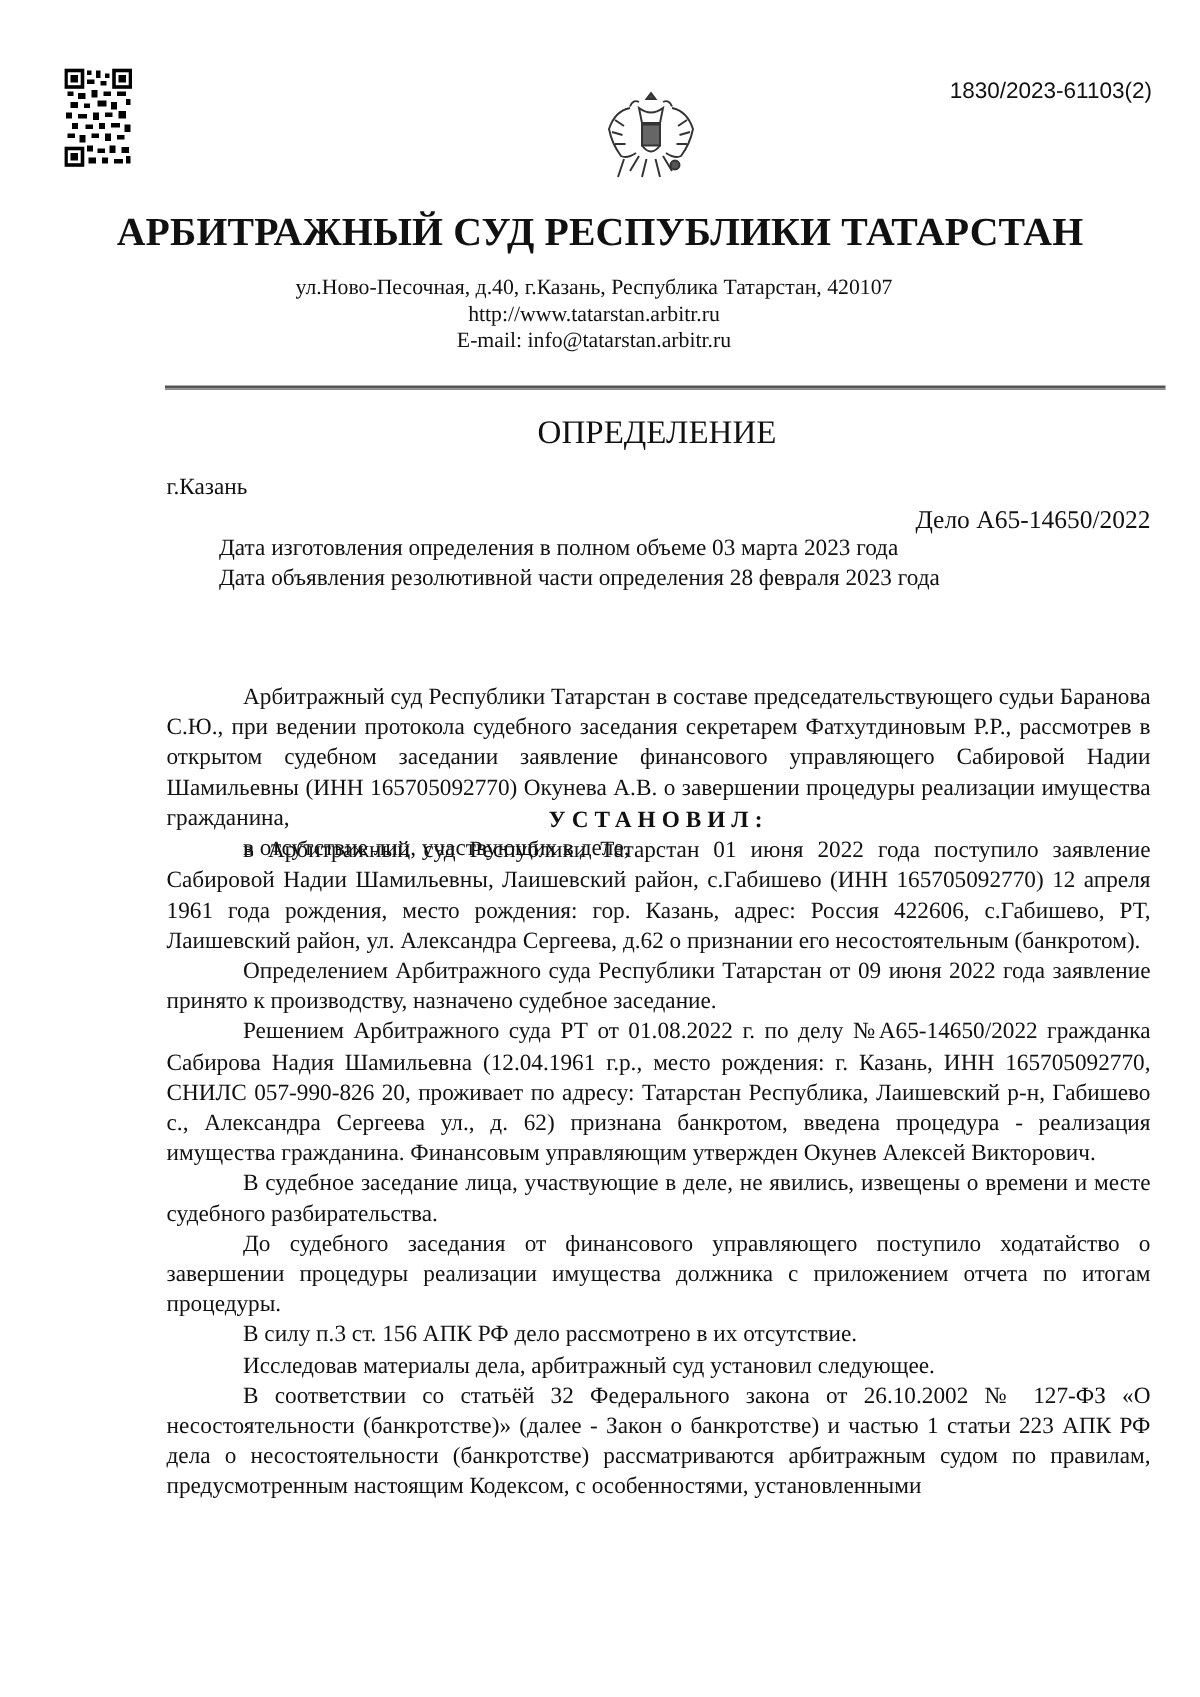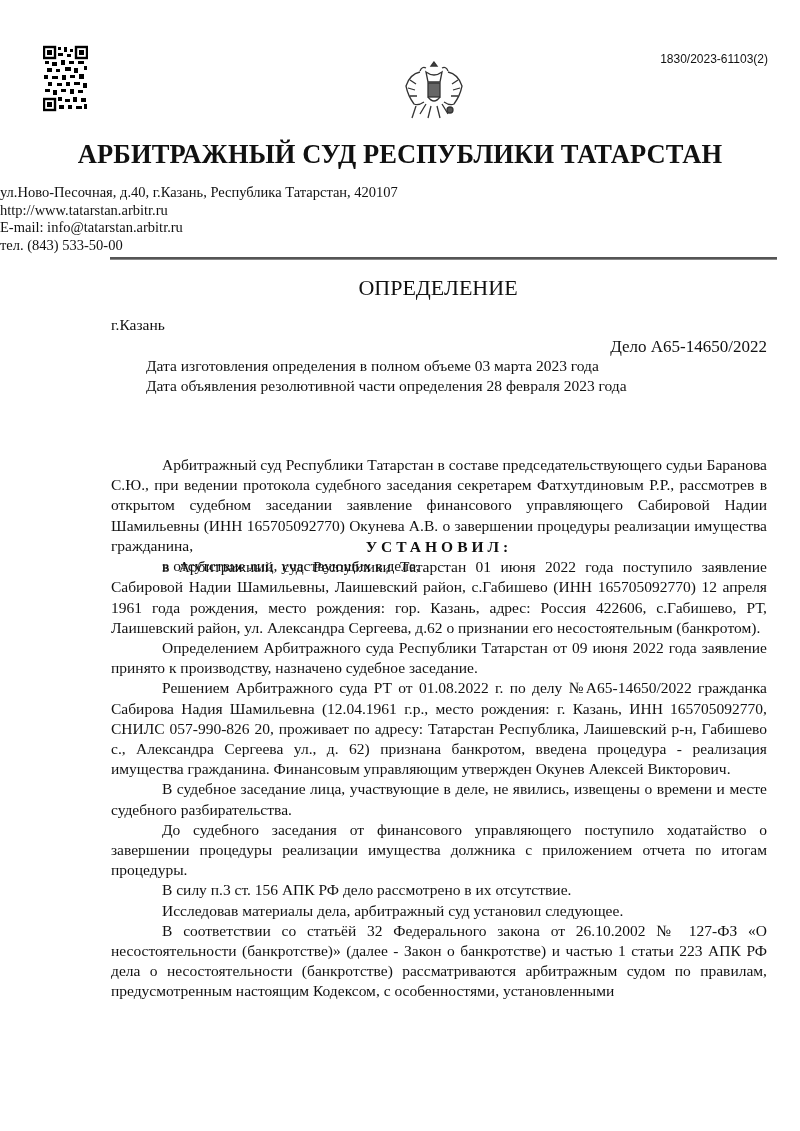--- a/index.html
+++ b/index.html
@@ -1,23 +1,23 @@
 <!DOCTYPE html>
 <html><head>
 <meta charset="utf-8">
 <style>
   html, body { margin: 0; padding: 0; background: #ffffff; }
   body { width: 800px; height: 1131px; position: relative; overflow: hidden;
          font-family: "Liberation Serif", "DejaVu Serif", serif; color: #111; }
   .abs { position: absolute; }
   .qr { left: 43px; top: 45px; width: 45px; height: 68px; }
-  .docnum { right: 32px; top: 52px; font-family: "Liberation Sans", "DejaVu Sans", sans-serif; font-size: 12px; }
+  .docnum { right: 32px; top: 52px; font-family: "Liberation Sans", "DejaVu Sans", sans-serif; font-size: 15px; }
   .emblem { left: 398px; top: 58px; width: 72px; height: 68px; }
   .court { left: 0; width: 800px; top: 139px; text-align: center; font-weight: bold; font-size: 26.5px; letter-spacing: 0.1px; }
-  .contacts { left: 0; width: 792px; top: 184px; font-size: 14.5px; line-height: 17.5px; }
+  .contacts { left: 0; width: 792px; top: 184px; text-align: center; font-size: 14.5px; line-height: 17.5px; }
   .rule { left: 110px; top: 257px; width: 667px; height: 0; border-top: 2px solid #555; border-bottom: 1px solid #888; }
   .title { left: 0; width: 876px; top: 275px; text-align: center; font-size: 22px; }
   .city { left: 111px; top: 316px; font-size: 15.5px; }
   .case { right: 33px; top: 337px; font-size: 17px; }
   .dates { left: 146px; top: 356px; font-size: 15.5px; line-height: 20px; }
   .body { left: 111px; width: 656px; font-size: 15.5px; line-height: 20.2px; text-align: justify; }
   .body p { margin: 0; text-indent: 51px; }
   .body p.ind40 { text-indent: 40px; }
   .heading { text-align: center; font-weight: bold; letter-spacing: 4px; text-indent: 0 !important; margin: 0; }
 </style>
@@ -95,21 +95,20 @@
     </g>
   </svg>
 </div>
 
 <div class="abs court">АРБИТРАЖНЫЙ СУД РЕСПУБЛИКИ ТАТАРСТАН</div>
 
 <div class="abs contacts">
   <div>ул.Ново-Песочная, д.40, г.Казань, Республика Татарстан, 420107</div>
   <div>http://www.tatarstan.arbitr.ru</div>
   <div>E-mail: info@tatarstan.arbitr.ru</div>
-  <div>тел. (843) 533-50-00</div>
 </div>
 
 <div class="abs rule"></div>
 
 <div class="abs title">ОПРЕДЕЛЕНИЕ</div>
 
 <div class="abs city">г.Казань</div>
 <div class="abs case">Дело А65-14650/2022</div>
 
 <div class="abs dates">

